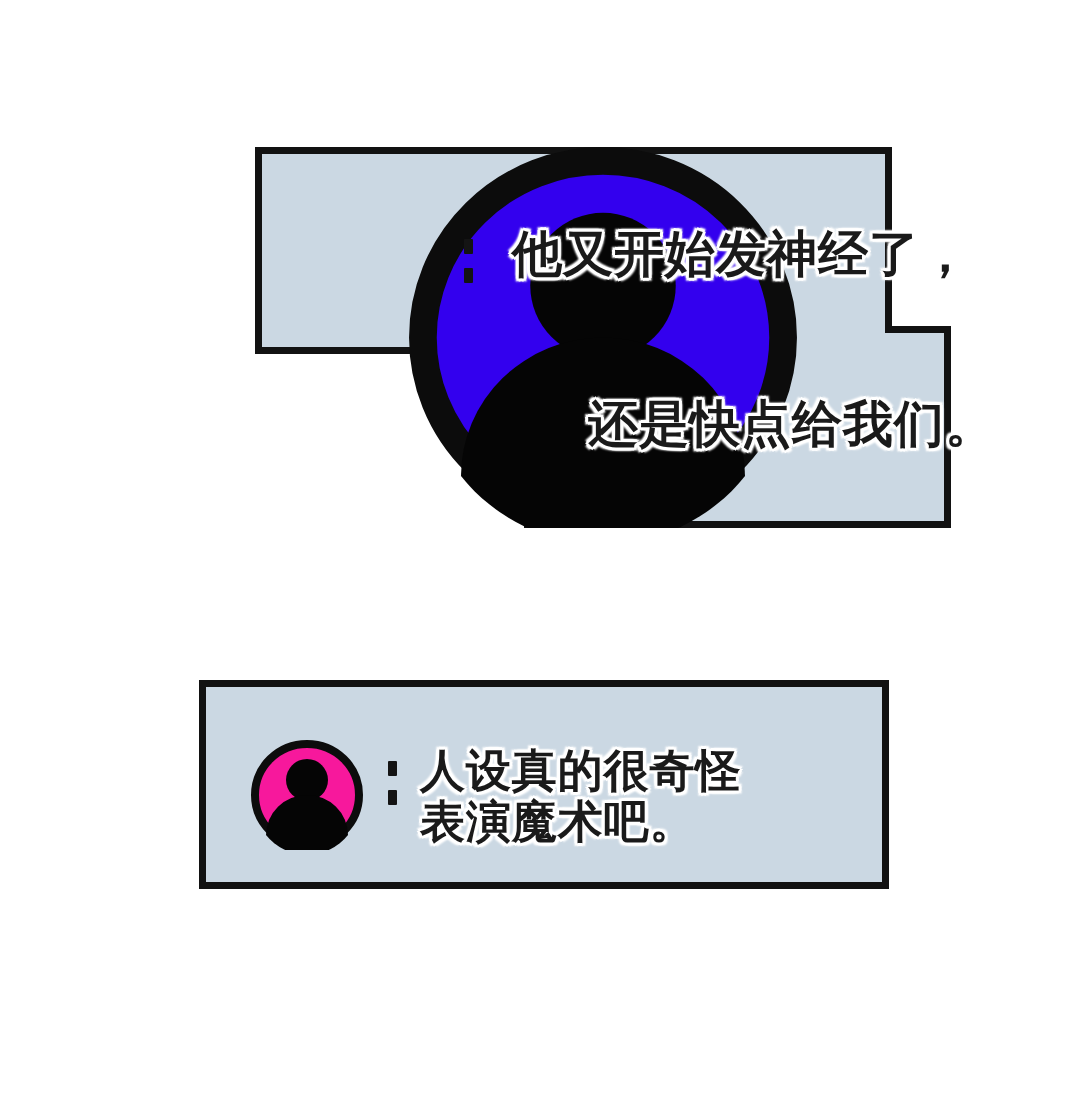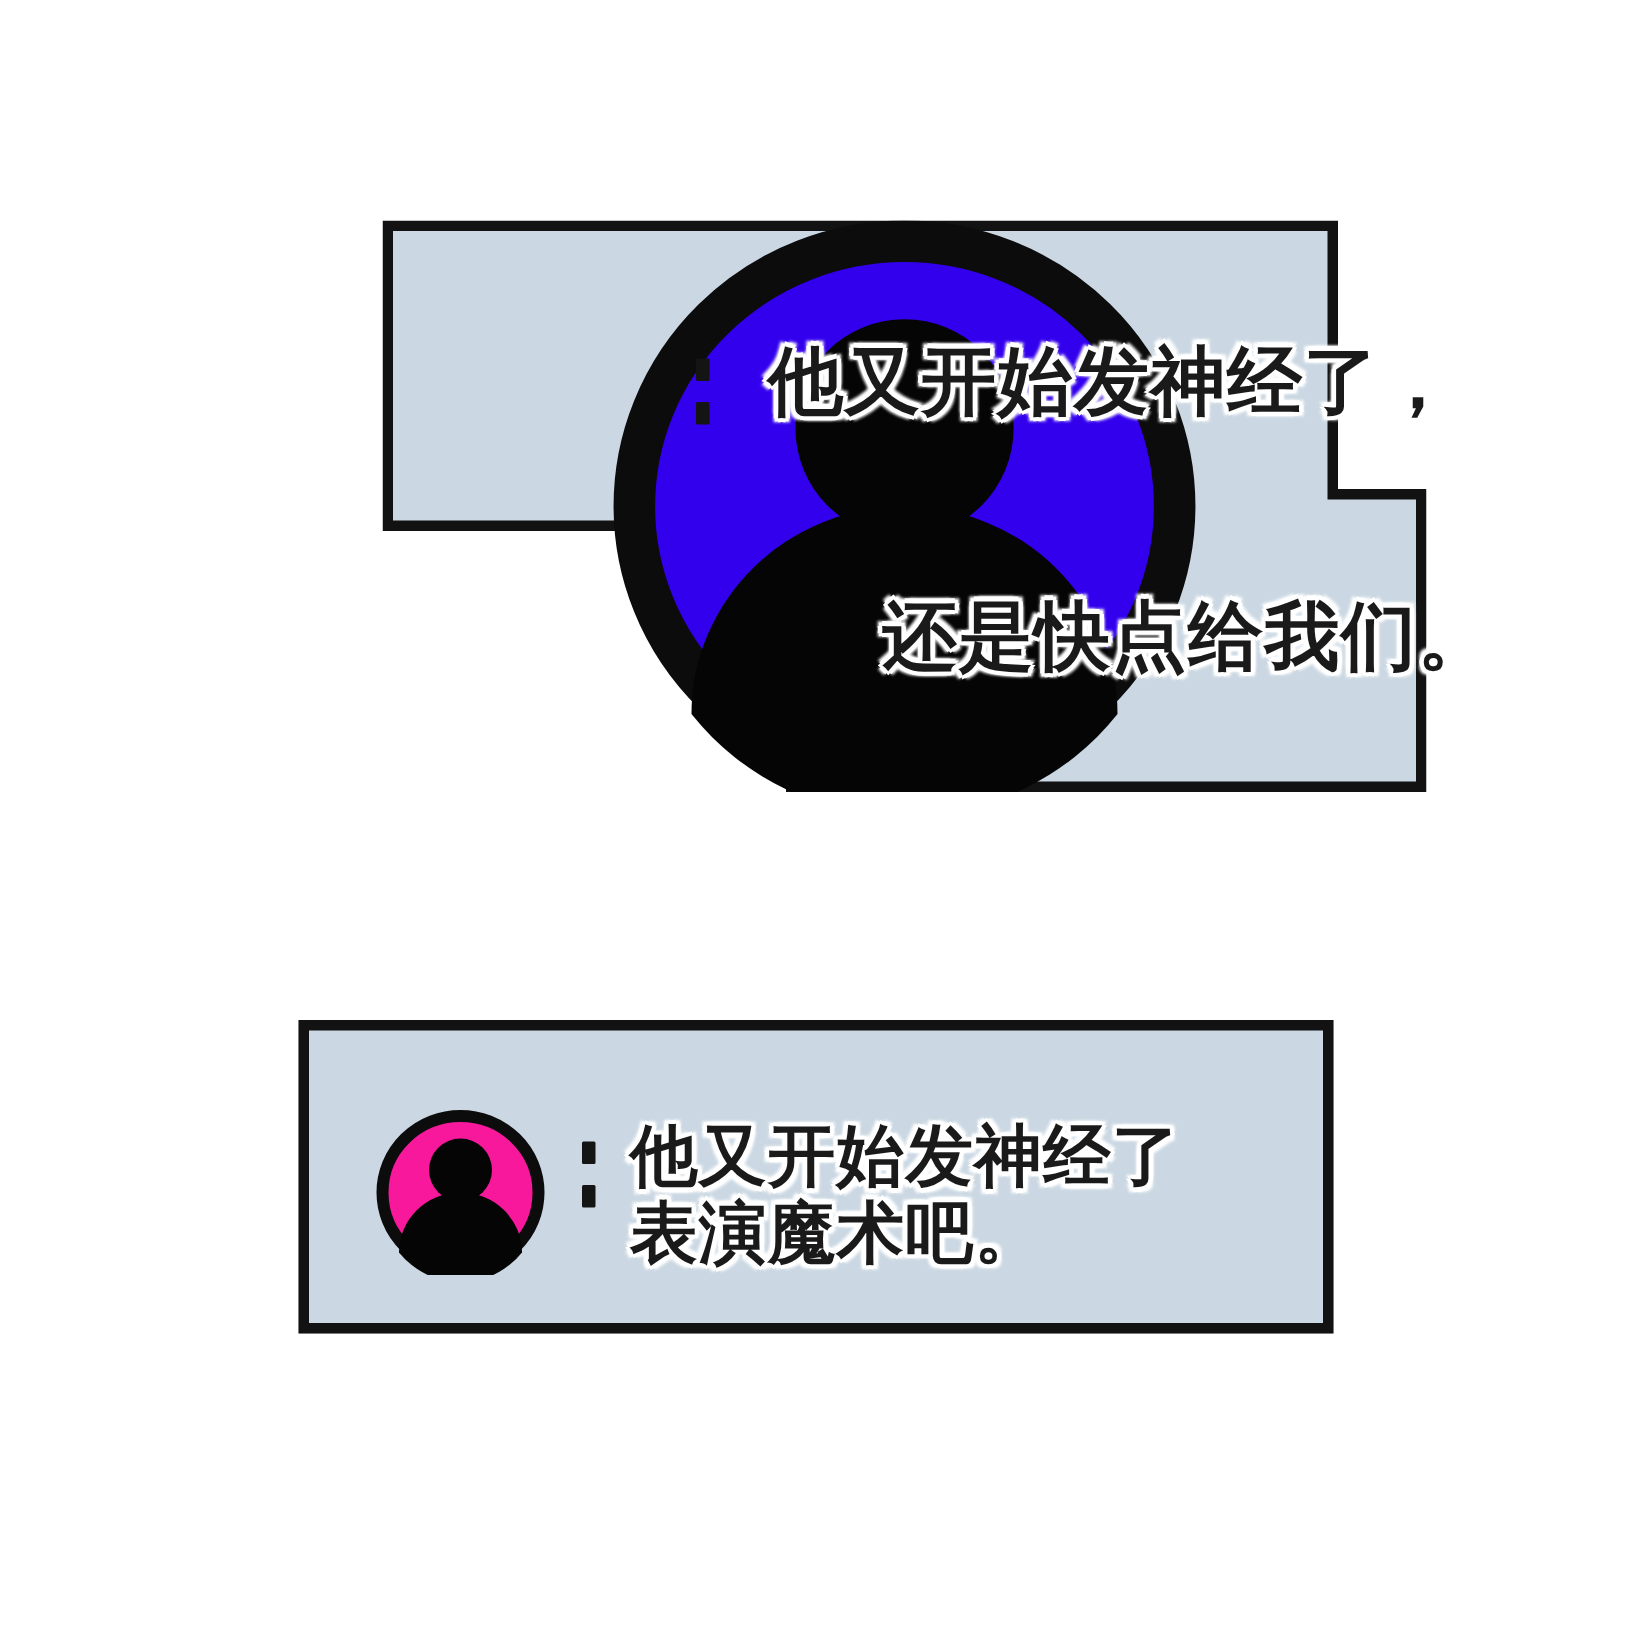--- a/index.html
+++ b/index.html
@@ -166,18 +166,18 @@
       <ellipse cx="57" cy="55" rx="52" ry="51" fill="#f7189c" stroke="#0c0c0c" stroke-width="8"></ellipse>
       <circle cx="57" cy="40" r="21" fill="#050505"></circle>
       <path d="M 16 95 a 41 40 0 0 1 82 0 a 52 51 0 0 1 -82 0 Z" fill="#050505"></path>
     </svg>
 
     <div class="colon colon-2">
       <span></span>
       <span></span>
     </div>
 
-    <div class="speech speech-2">他又开始发神经了
+    <div class="speech speech-2">人设真的很奇怪
 表演魔术吧。</div>
 
   </div>
 
 </div>
 
 </body></html>

